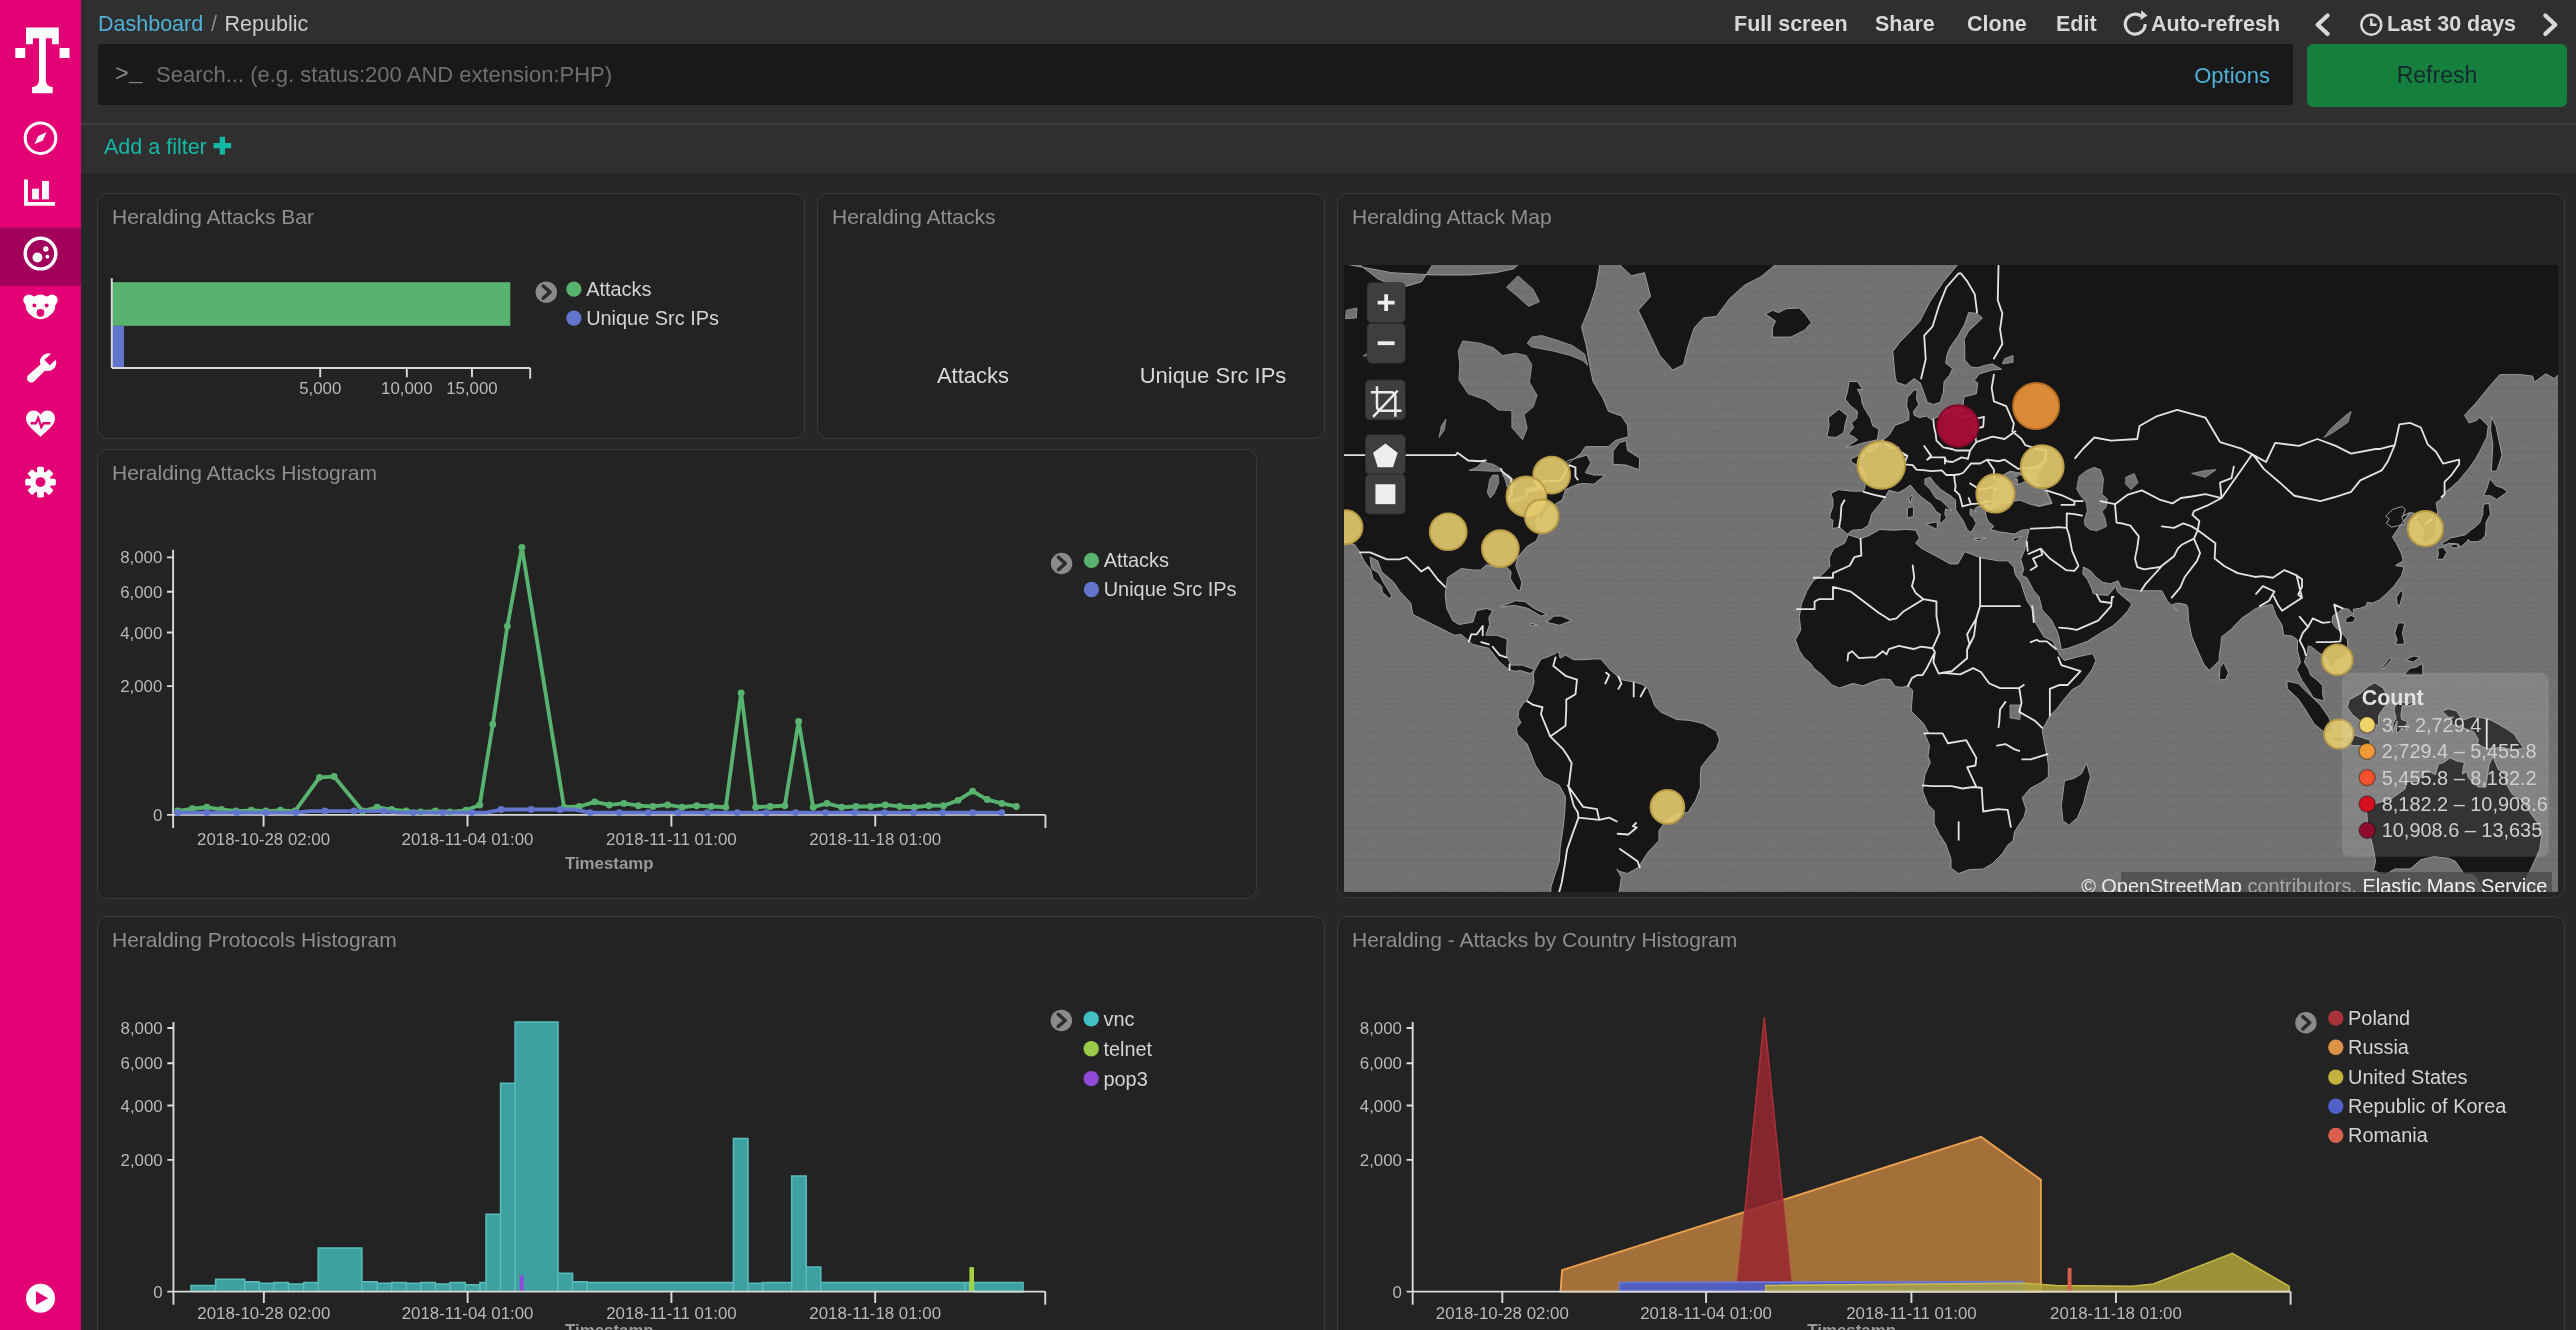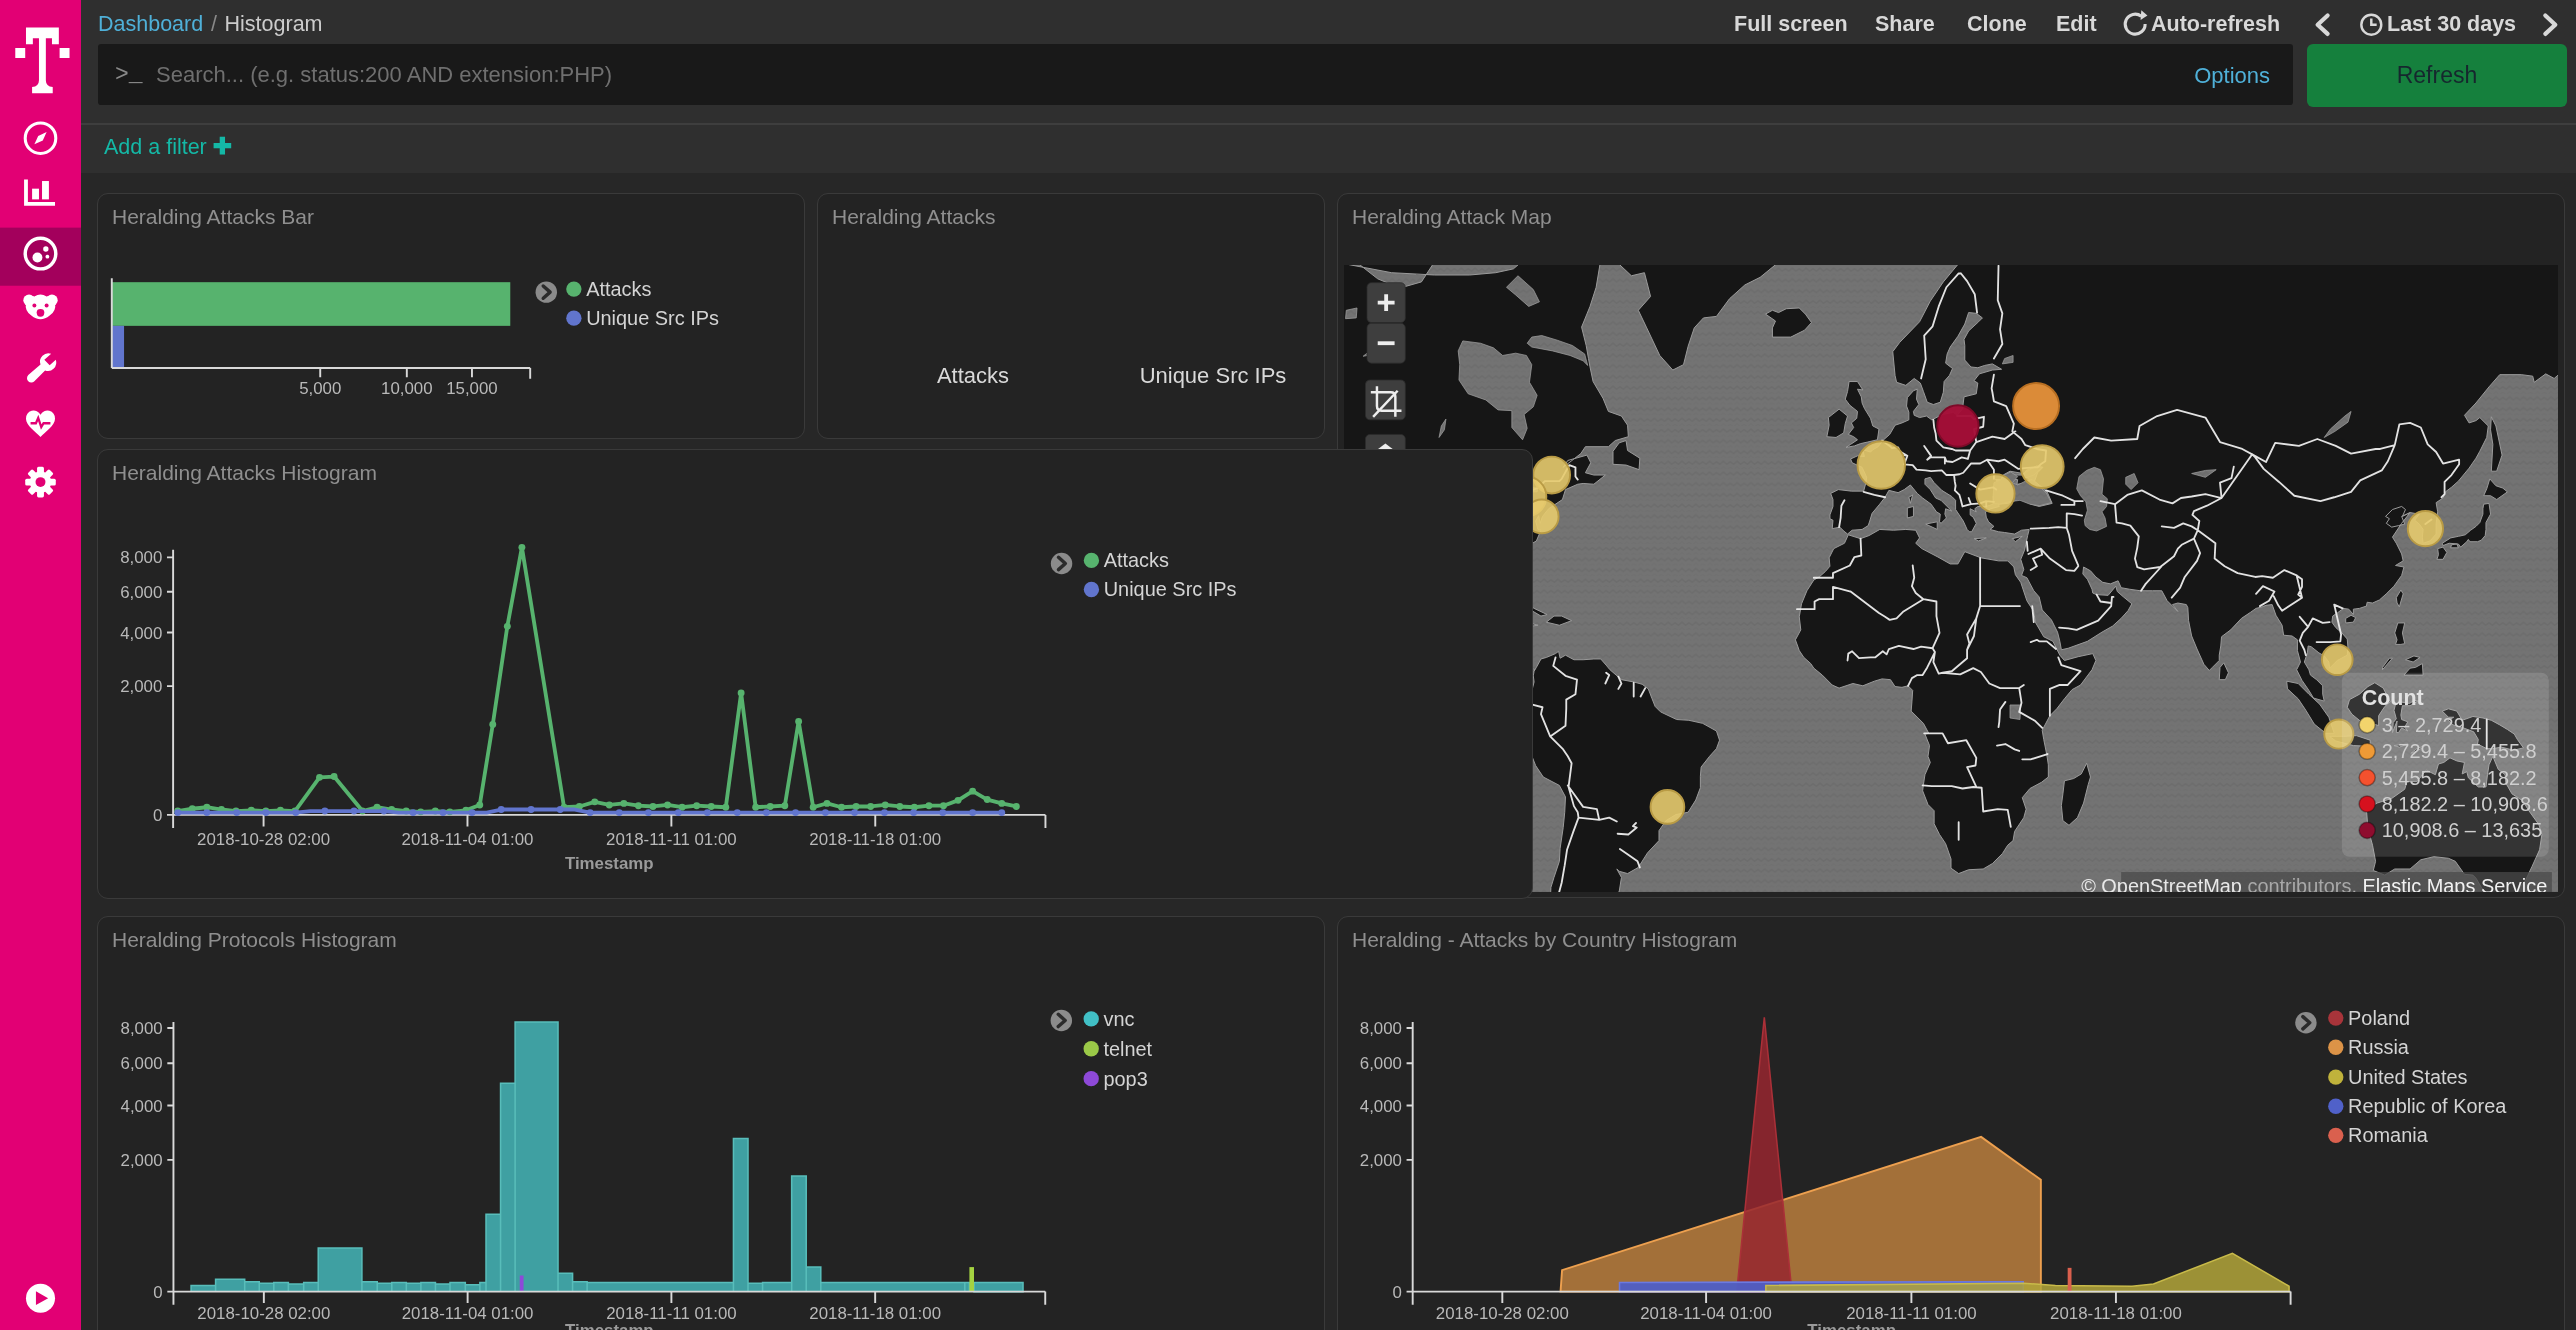--- a/index.html
+++ b/index.html
@@ -20,21 +20,21 @@
 .filterrow b { font-size:23px; }
 .main { position:absolute; left:81px; top:173px; right:0; bottom:0; background:#272727; }
 .panel { position:absolute; background:#232323; border:1.5px solid #3a3a3a; border-radius:11px; }
 .ptitle { position:absolute; left:14px; top:10.7px; font-size:21px; color:#8f8f8f; }
 .mapwrap { position:absolute; left:6.1px; top:71px; width:1214px; height:627px; overflow:hidden; }
 </style></head>
 <body>
 <div class="chrome"></div>
 <div class="hr1"></div>
 <div class="main"></div>
-<div class="breadcrumb"><a>Dashboard</a><span class="sep">/</span><span style="color:#cccccc">Histogram</span></div>
+<div class="breadcrumb"><a>Dashboard</a><span class="sep">/</span><span style="color:#cccccc">Republic</span></div>
 <div class="topmenu" style="right:auto;left:0;top:0;width:2576px;height:46px;">
 <span style="position:absolute;left:1734px;top:12.3px">Full screen</span>
 <span style="position:absolute;left:1875px;top:12.3px">Share</span>
 <span style="position:absolute;left:1967px;top:12.3px">Clone</span>
 <span style="position:absolute;left:2056px;top:12.3px">Edit</span>
 <span style="position:absolute;left:2151px;top:12.3px">Auto-refresh</span>
 <span style="position:absolute;left:2387px;top:12.3px">Last 30 days</span>
 </div>
 <svg width="2576" height="123" viewBox="0 0 3360 160" xmlns="http://www.w3.org/2000/svg" style="position:absolute;left:0;top:0;pointer-events:none">
 <g stroke="#d8d8d8" stroke-width="4" fill="none">
@@ -144,21 +144,21 @@
         <text x="1354" y="712.2" font-size="26" fill="#cfcfcf">8,182.2 – 10,908.6</text>
         <circle cx="1335" cy="737.6" r="10.5" fill="#8e0c2e" stroke="#00000055" stroke-width="2"></circle>
         <text x="1354" y="746.6" font-size="26" fill="#cfcfcf">10,908.6 – 13,635</text>
         <g font-size="26">
           <rect x="1014" y="792" width="562" height="36" fill="#4a4a4a" fill-opacity="0.75"></rect>
           <text x="1570" y="819" text-anchor="end" fill="#e8e8e8">© OpenStreetMap <tspan fill="#a8a8a8">contributors, </tspan><tspan fill="#f2f2f2">Elastic Maps Service</tspan></text>
         </g>
       </svg></div>
 </div>
 
-<div class="panel" style="left:97px;top:449px;width:1436px;height:450px;">
+<div class="panel" style="left:97px;top:449px;width:1160px;height:450px;">
   <div class="ptitle">Heralding Attacks Histogram</div>
   <svg width="1228" height="450" viewBox="0 0 1602 587" xmlns="http://www.w3.org/2000/svg" style="position:absolute;left:0;top:0">
       <path d="M98 130 V476 M98 476 H1236 M1236 476 v17 M98 476 v17 M216 476 v15 M482 476 v15 M748 476 v15 M1014 476 v15 M98 140 h-8 M98 185 h-8 M98 238 h-8 M98 308 h-8 M98 476 h-8" stroke="#d9d9d9" stroke-width="2.5" fill="none"></path>
       <g font-size="22" fill="#b9b9b9" text-anchor="end">
         <text x="84" y="148">8,000</text>
         <text x="84" y="193">6,000</text>
         <text x="84" y="246">4,000</text>
         <text x="84" y="316">2,000</text>
         <text x="84" y="484">0</text>
       </g>

